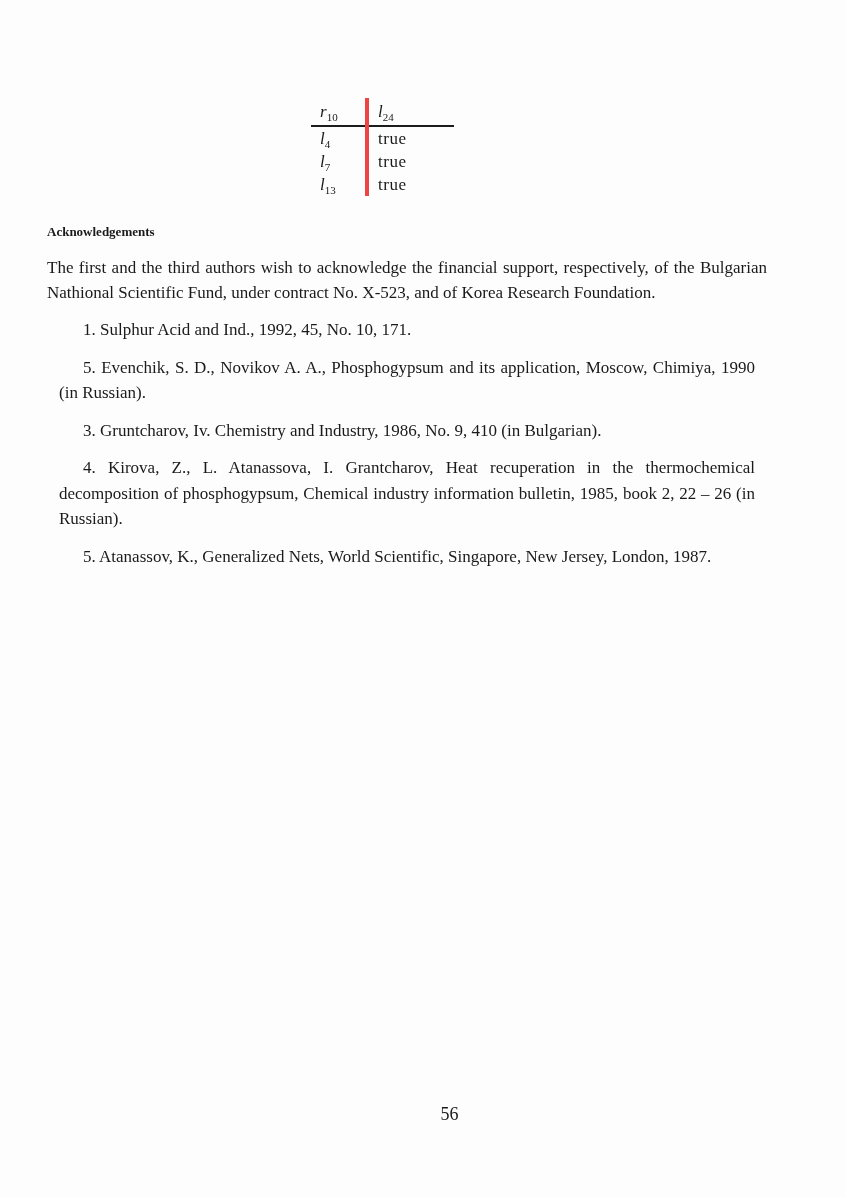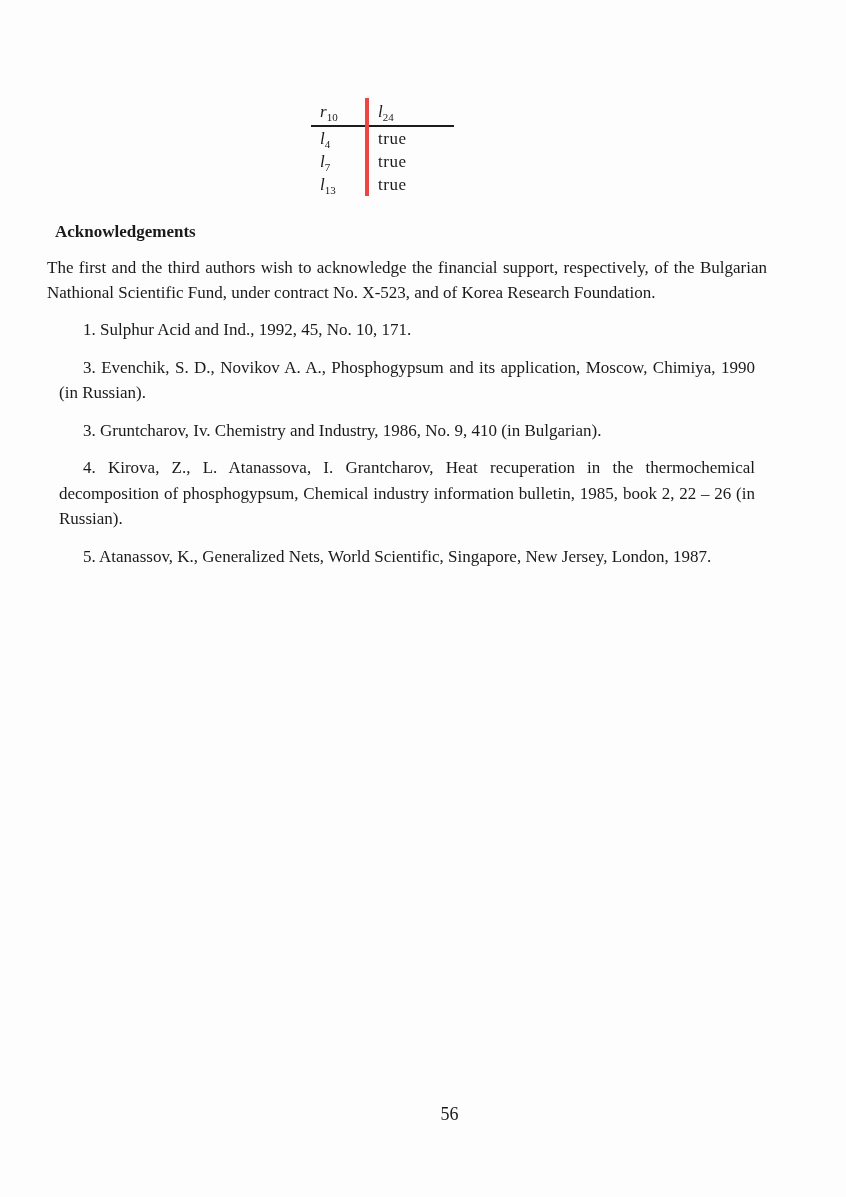--- a/index.html
+++ b/index.html
@@ -35,21 +35,21 @@
   }
   .col-place { width: 45px; }
   .col-val   { width: 76px; border-left: 4px solid #ef4444; }
   .true-val  { letter-spacing: 0.5px; }
   i { font-style: italic; }
   sub { font-size: 11px; line-height: 0; }
   sup { font-size: 11px; line-height: 0; }
 
   
   .tokens-line { margin: 3px 0 0 0; line-height: 25px; }
-  .heading { font-size: 17px; font-weight: bold; margin: 8px; line-height: 25px; }
+  .heading { font-size: 13px; font-weight: bold; margin: 0; line-height: 25px; }
   .h-ack { margin-top: 23px; }
   .h-bib { margin-top: 13px; }
   .para {
     margin: 11px 0 0 0;
     line-height: 25px;
     text-align: justify;
   }
   .refs { margin-top: 1px; }
   .ref {
     margin: 12px;
@@ -99,21 +99,21 @@
   </div>
 
 
   <h3 class="heading h-ack">Acknowledgements</h3>
 
   <p class="para">The first and the third authors wish to acknowledge the financial support, respectively, of the Bulgarian Nathional Scientific Fund, under contract No. X-523, and of Korea Research Foundation.</p>
 
 
   <div class="refs">
       <p class="ref">1. Sulphur Acid and Ind., 1992, 45, No. 10, 171.</p>
-      <p class="ref">3. Evenchik, S. D., Novikov A. A., Phosphogypsum and its application, Moscow, Chimiya, 1990 (in Russian).</p>
+      <p class="ref">5. Evenchik, S. D., Novikov A. A., Phosphogypsum and its application, Moscow, Chimiya, 1990 (in Russian).</p>
       <p class="ref">3. Gruntcharov, Iv. Chemistry and Industry, 1986, No. 9, 410 (in Bulgarian).</p>
       <p class="ref">4. Kirova, Z., L. Atanassova, I. Grantcharov, Heat recuperation in the thermochemical decomposition of phosphogypsum, Chemical industry information bulletin, 1985, book 2, 22 – 26 (in Russian).</p>
       <p class="ref">5.  Atanassov, K., Generalized Nets, World Scientific, Singapore, New Jersey, London, 1987.</p>
     </div>
 
   <div class="pageno">56</div>
 
 </div>
 
 </body></html>

